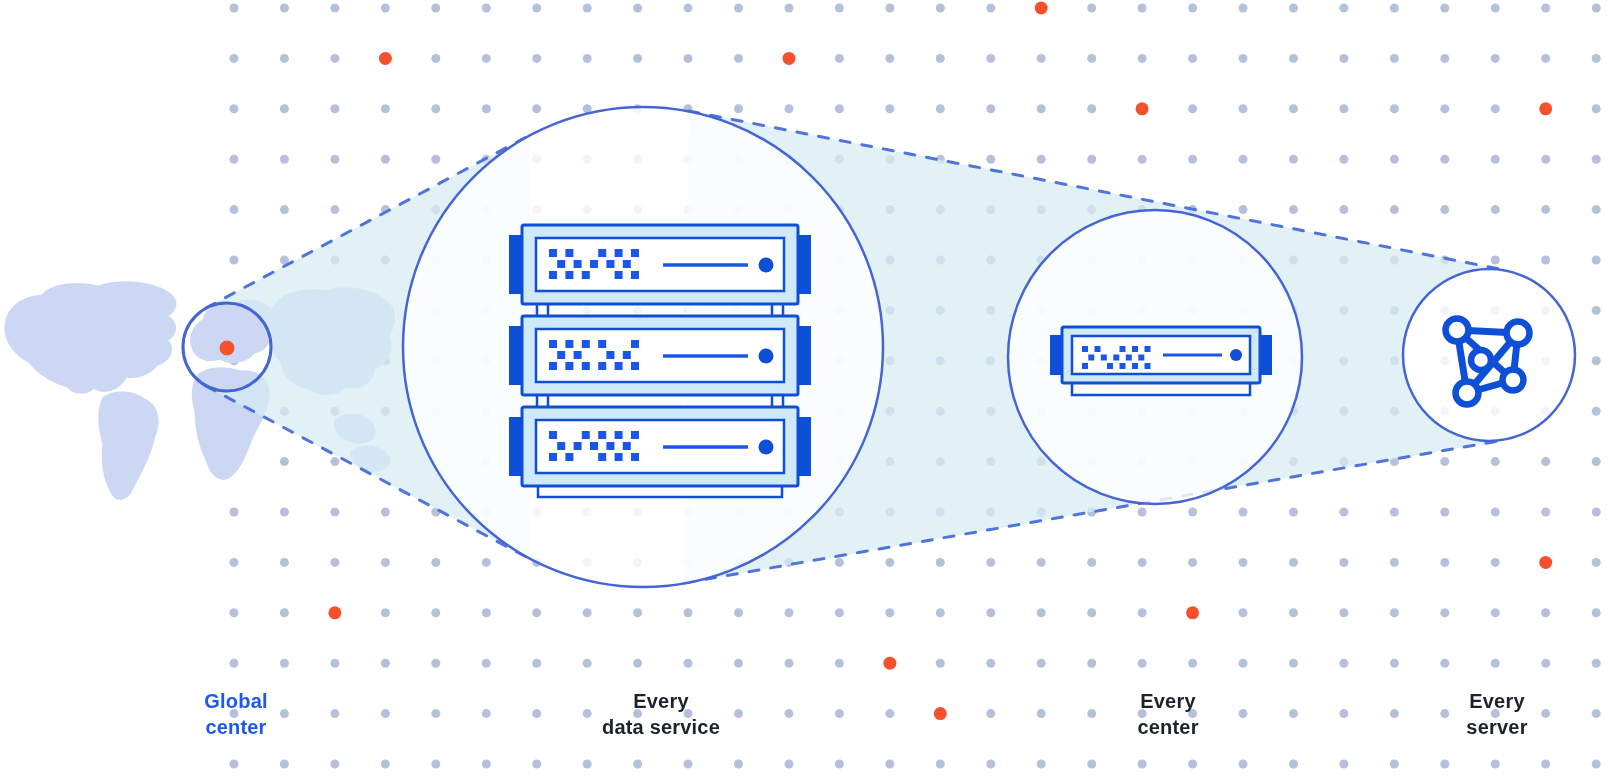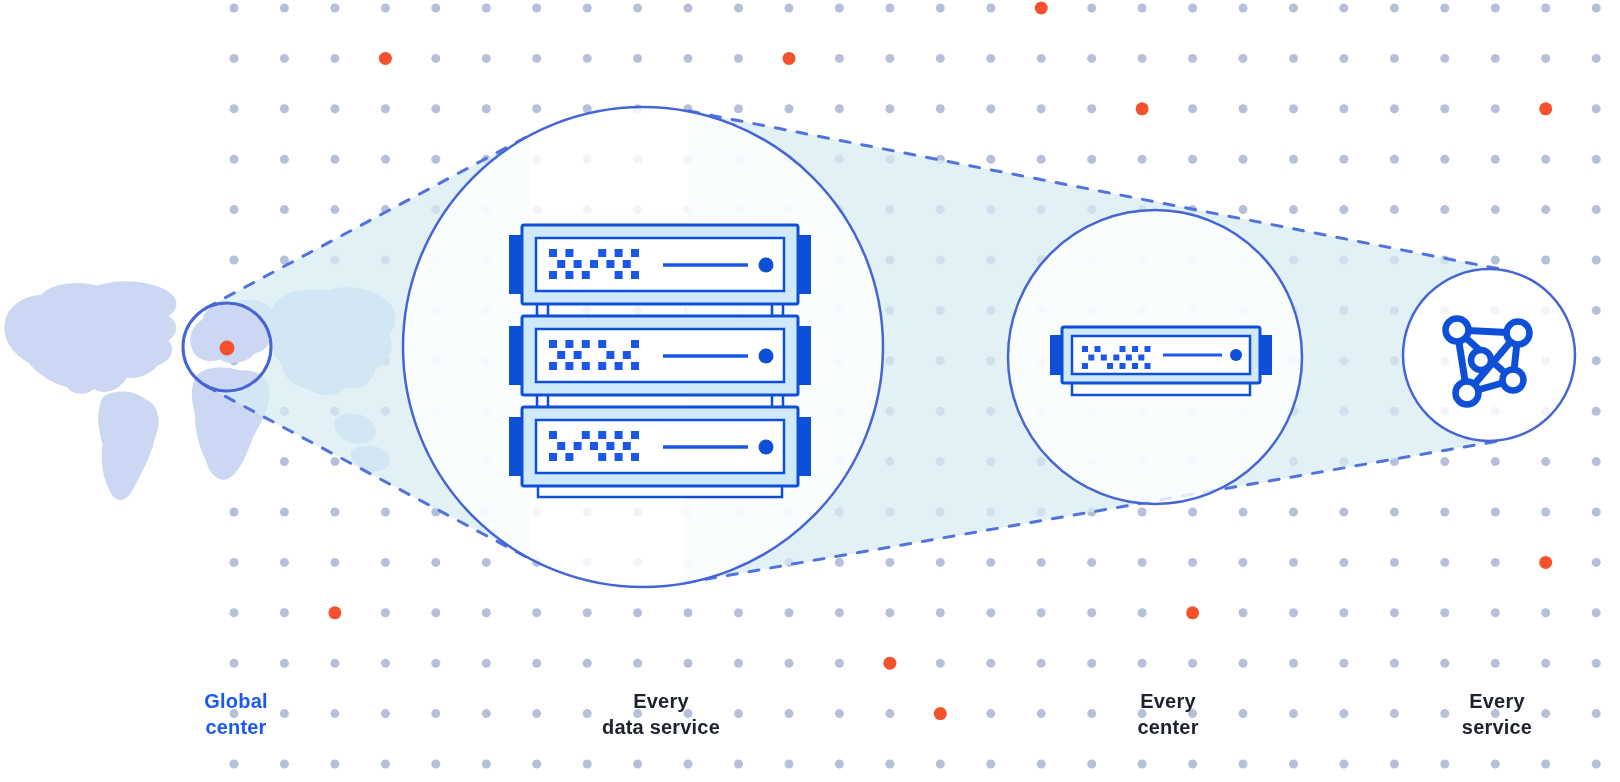--- a/index.html
+++ b/index.html
@@ -645,16 +645,16 @@
 <div class="diagram-label" style="left:661px;top:688px;">
   <span>Every</span>
   <span>data service</span>
 </div>
 <div class="diagram-label" style="left:1168px;top:688px;">
   <span>Every</span>
   <span>center</span>
 </div>
 <div class="diagram-label" style="left:1497px;top:688px;">
   <span>Every</span>
-  <span>service</span>
+  <span>server</span>
 </div>
 
 </div>
 
 </body></html>

